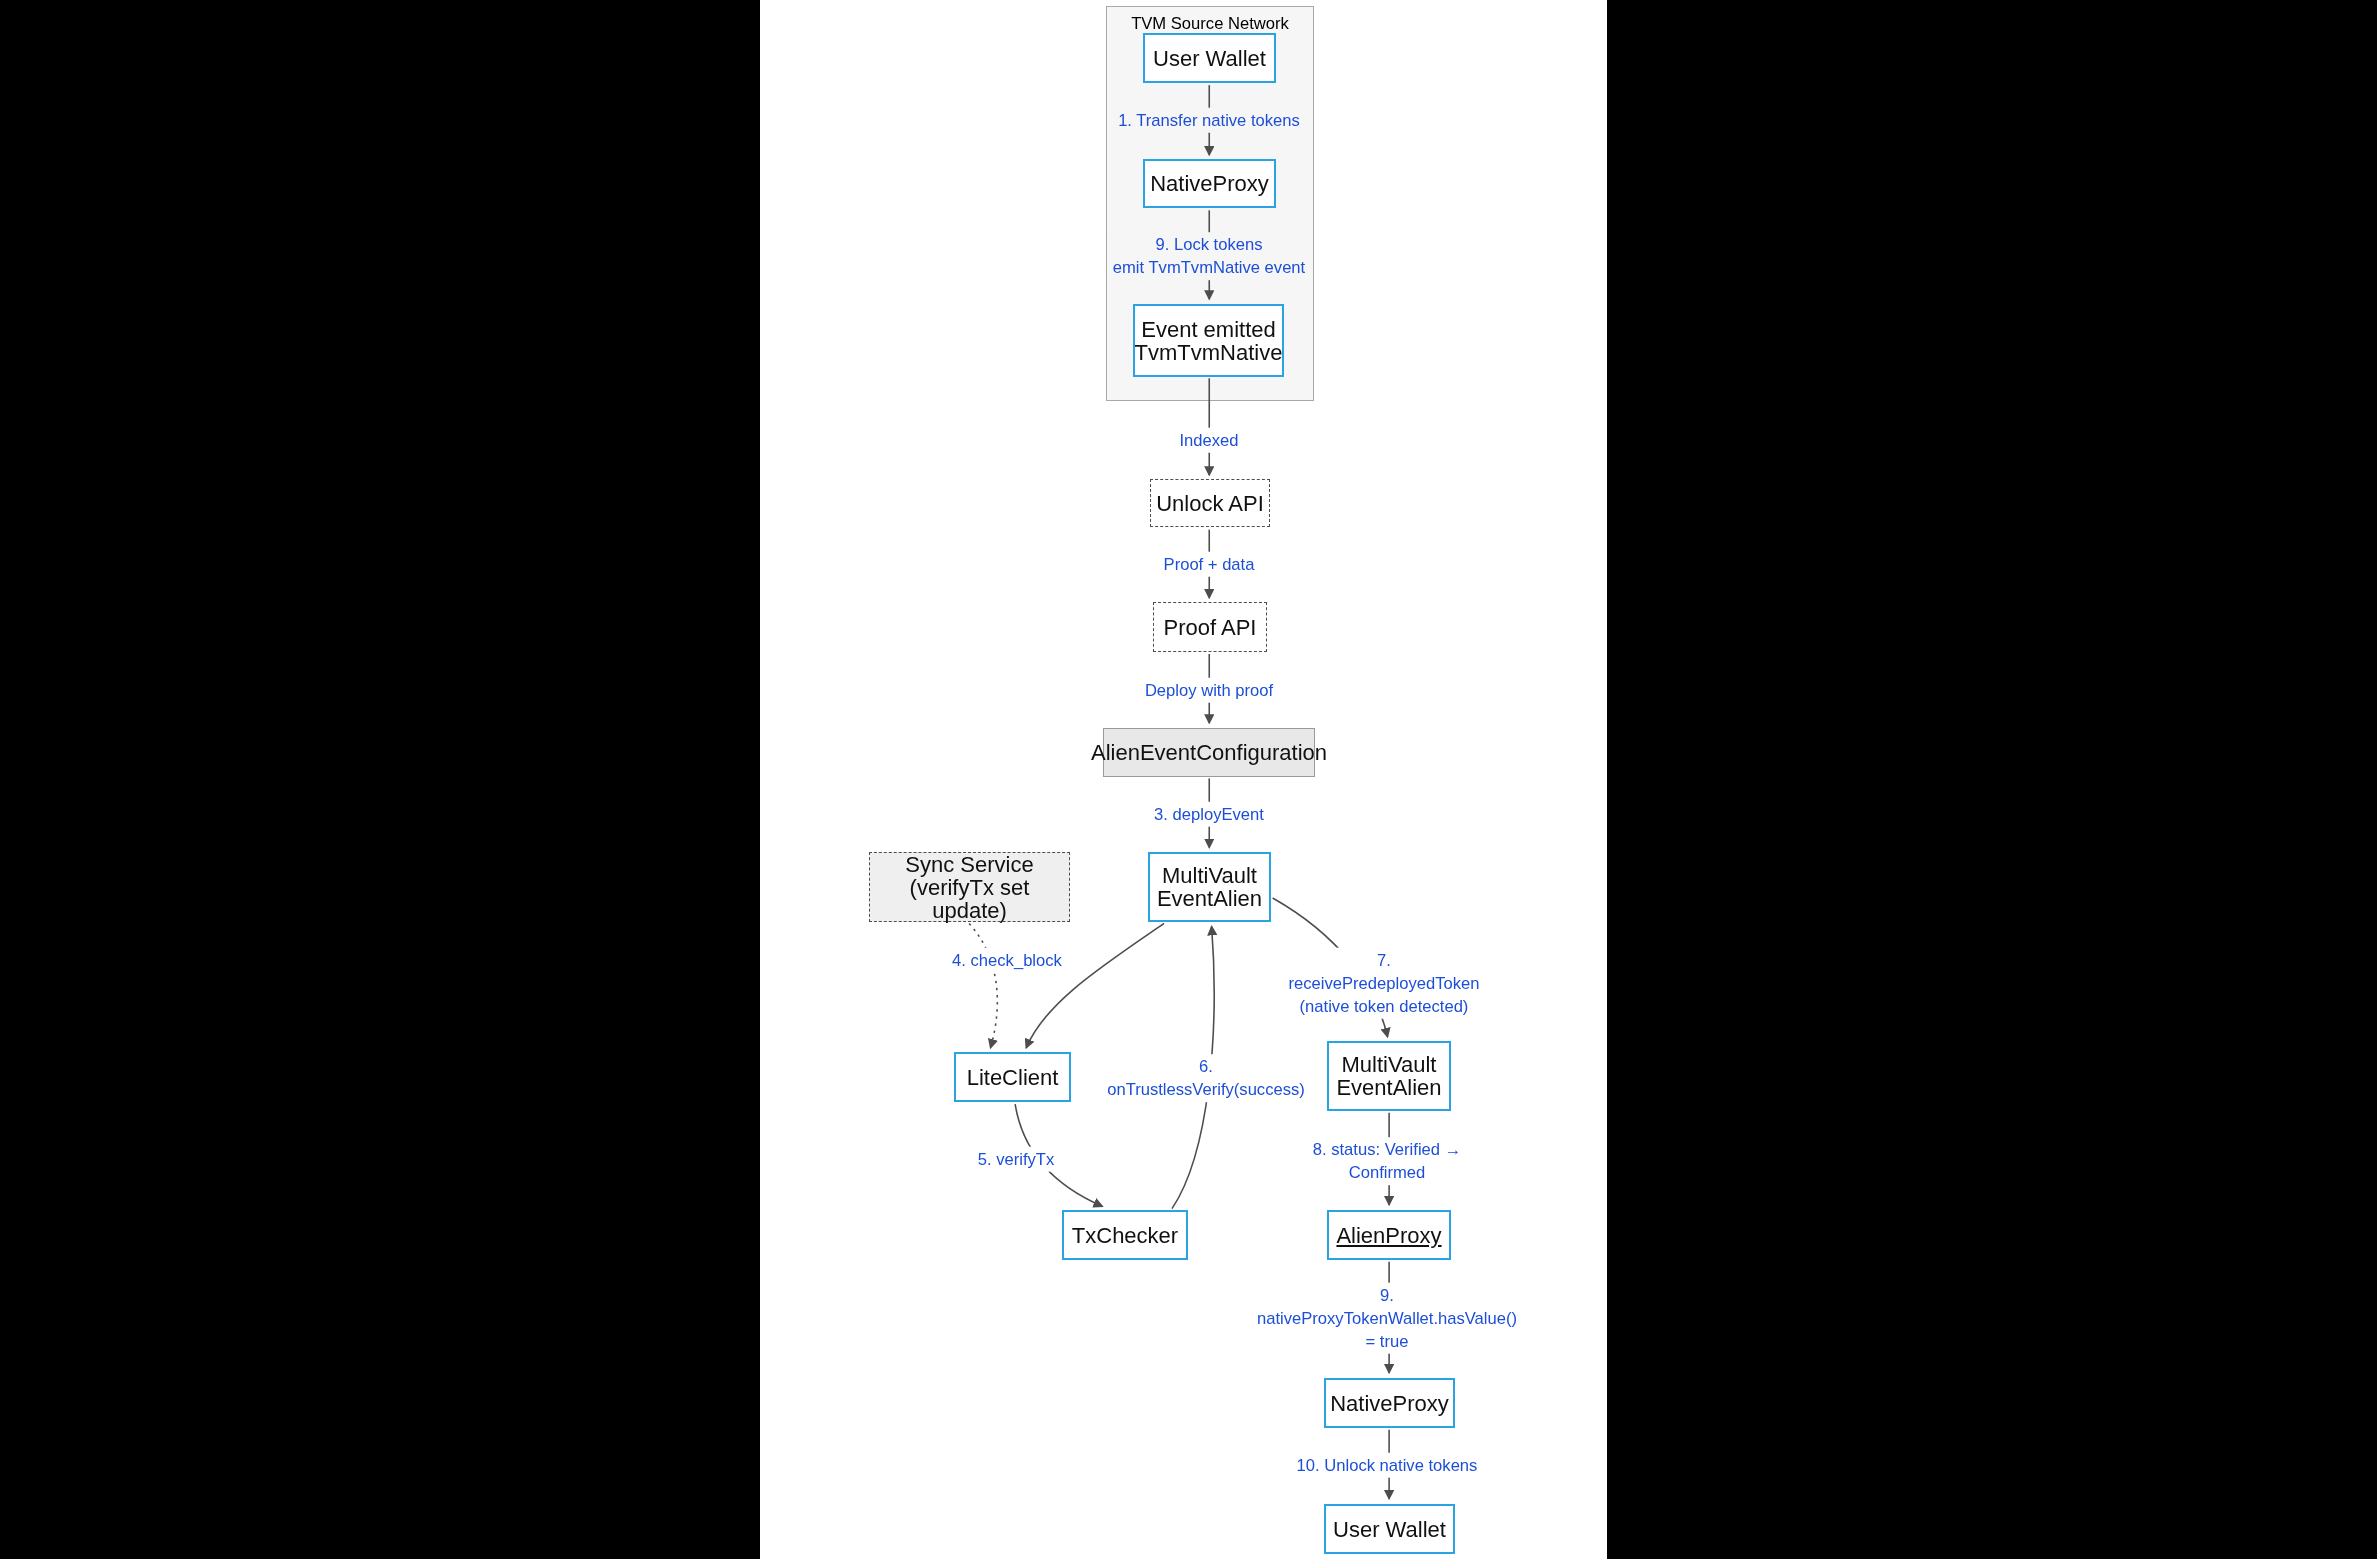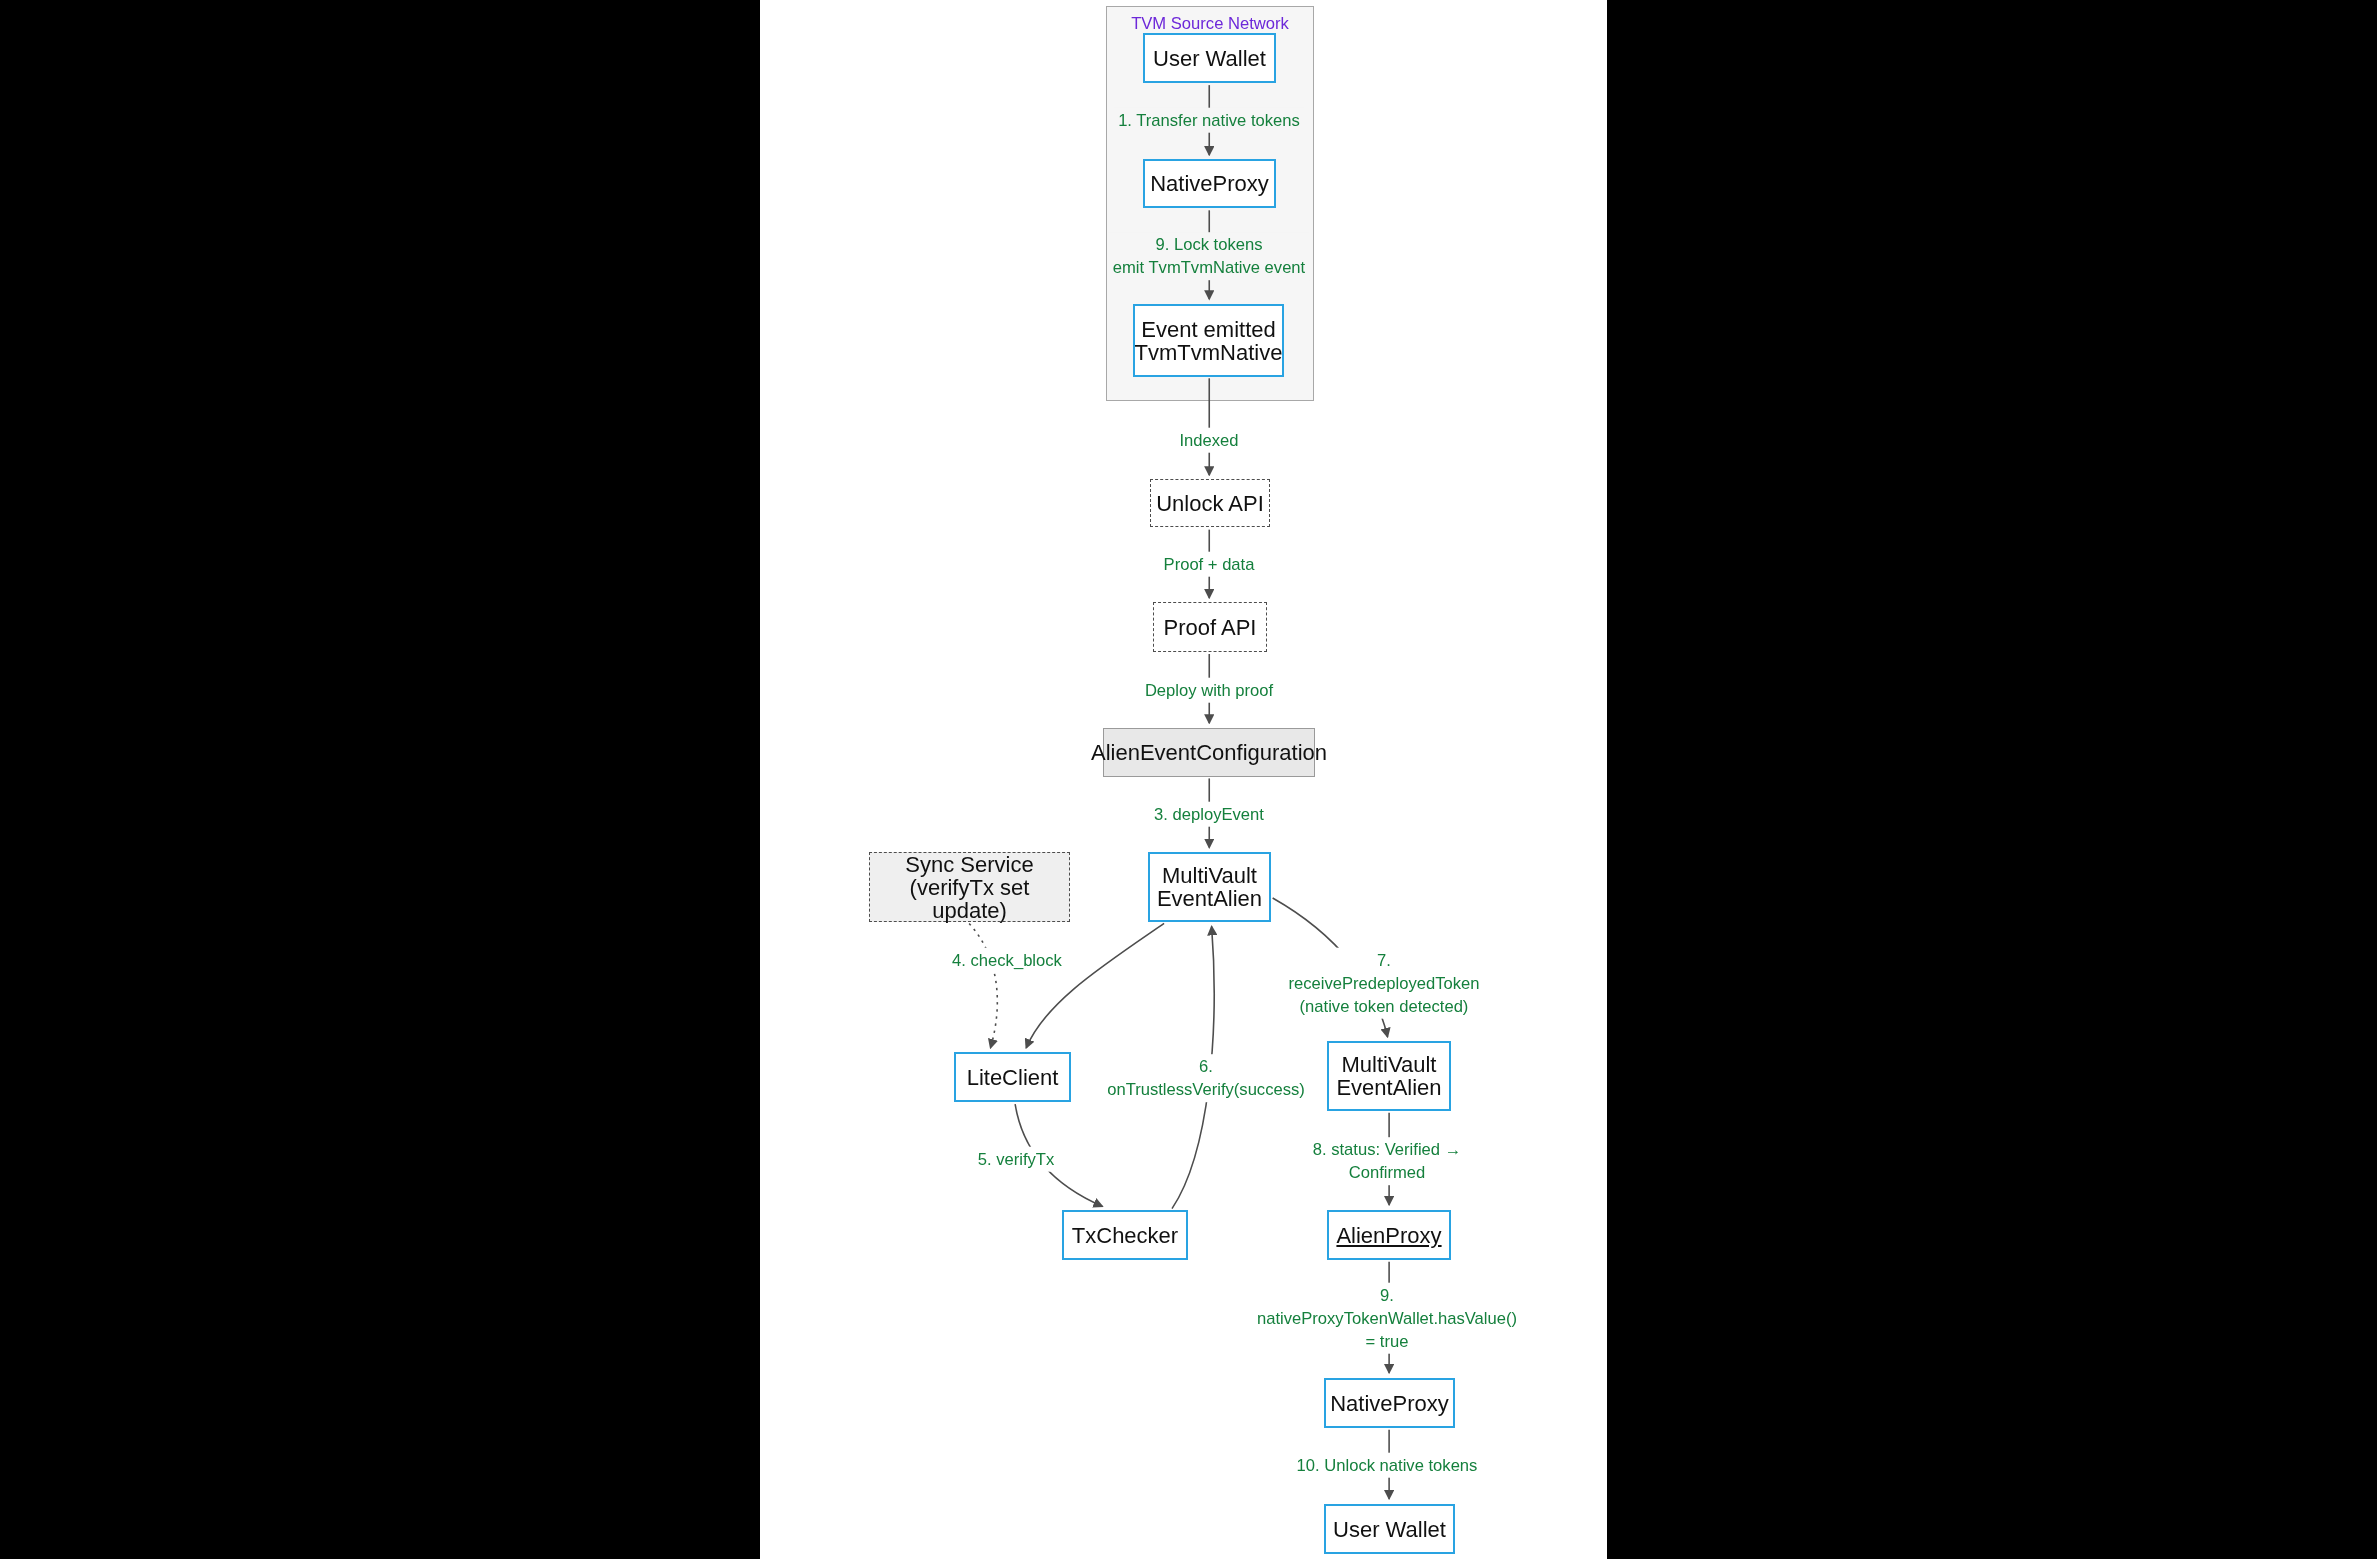--- a/index.html
+++ b/index.html
@@ -17,21 +17,21 @@
     width: 847px; height: 1560px;
     background: #ffffff;
   }
   .subgraph {
     position: absolute;
     border: 1.6px solid #a8a8a8;
     background: #f6f6f6;
   }
   .subgraph-title {
     position: absolute; top: 6.3px; left: 0; width: 100%;
-    text-align: center; font-size: 16.6px; color: #6d28d9;
+    text-align: center; font-size: 16.6px; color: #000000;
   }
   .edges-svg { position: absolute; left: 0; top: 0; }
   .node {
     position: absolute;
     display: flex; align-items: center; justify-content: center;
     text-align: center;
     font-size: 22px; line-height: 23px;
     white-space: pre-line;
     background: #ffffff;
     color: #111;
@@ -41,21 +41,21 @@
   .node.grayfill { background: #efefef; }
   .node.gray   { background: #e8e8e8; border: 1.6px solid #9a9a9a; }
   .edge-label {
     position: absolute;
     transform: translate(-50%, -50%);
     text-align: center;
     font-size: 16.6px; line-height: 23px;
     white-space: pre-line;
     background: #ffffff;
     padding: 0.8px 4.8px;
-    color: #15803d;
+    color: #1d4ed8;
   }
   .edge-label.in-subgraph { background: #f6f6f6; }
 </style>
 </head>
 <body>
 
 <div class="canvas">
 
   <div class="subgraph" style="left:346px; top:6.3px; width:208px; height:395px;">
     <div class="subgraph-title">TVM Source Network</div>

